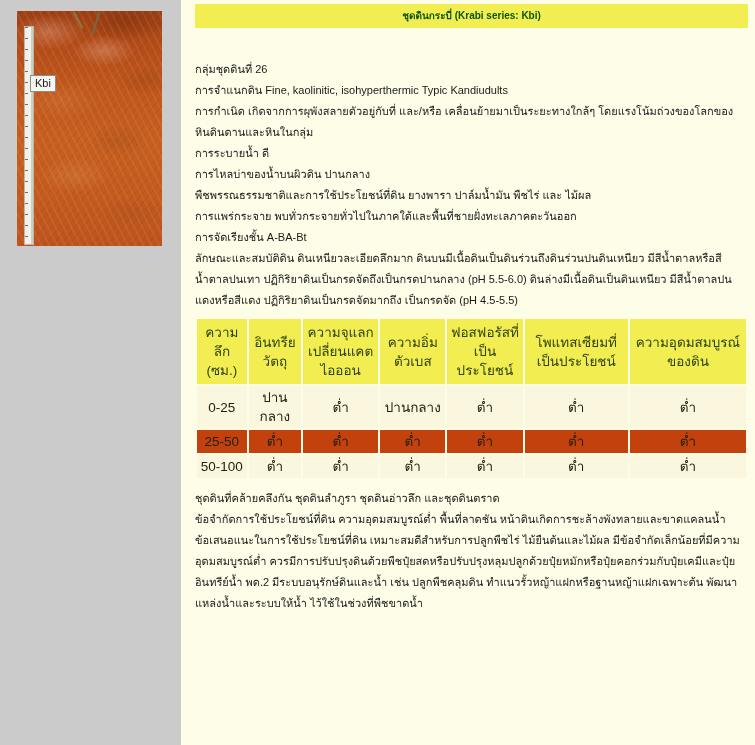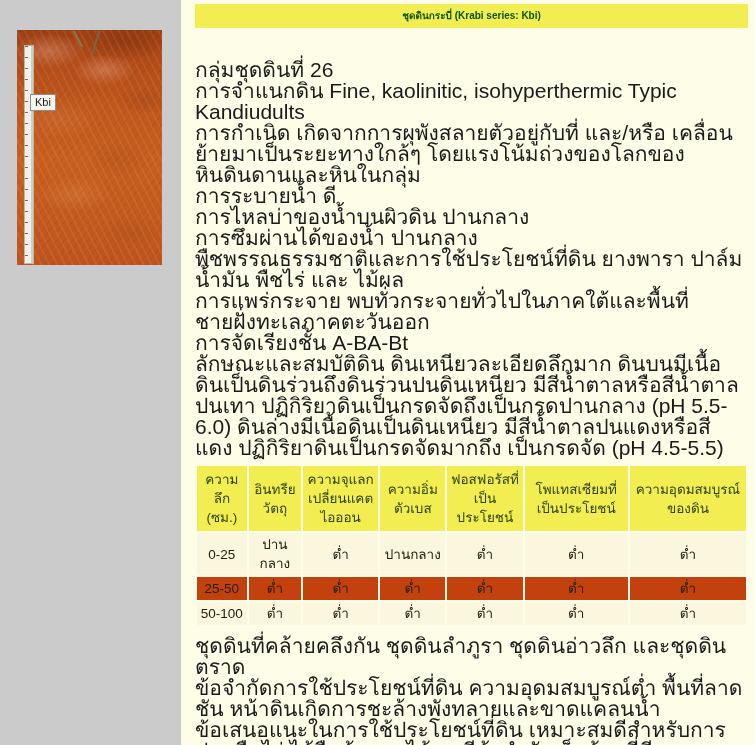--- a/index.html
+++ b/index.html
@@ -1,21 +1,21 @@
 <!DOCTYPE html>
 <html lang="th"><head>
 <meta charset="utf-8">
 <style>
   html,body{margin:0;padding:0;}
   body{font-family:"Liberation Sans","DejaVu Sans",sans-serif;}
   .page{position:relative;width:755px;height:745px;background:#FEFDE8;overflow:hidden;}
 
   
   .left-col{position:absolute;left:0;top:0;width:181px;height:745px;background:#CBCBCB;}
-  .photo{position:absolute;left:17px;top:30px;width:145px;height:235px;overflow:hidden;
+  .photo{position:absolute;left:17px;top:11px;width:145px;height:235px;overflow:hidden;
     background:
       radial-gradient(60px 30px at 75% 4%,  rgba(140,55,18,.85), rgba(140,55,18,0) 70%),
       radial-gradient(50px 25px at 22% 9%,  rgba(216,142,112,.55), rgba(216,142,112,0) 70%),
       radial-gradient(46px 22px at 60% 17%, rgba(224,152,122,.5),  rgba(224,152,122,0) 70%),
       radial-gradient(40px 20px at 88% 30%, rgba(158,68,24,.5),  rgba(158,68,24,0) 70%),
       radial-gradient(56px 28px at 30% 38%, rgba(212,122,62,.4), rgba(212,122,62,0) 70%),
       radial-gradient(46px 24px at 70% 55%, rgba(168,78,28,.45), rgba(168,78,28,0) 70%),
       radial-gradient(52px 26px at 40% 70%, rgba(218,132,72,.4), rgba(218,132,72,0) 70%),
       radial-gradient(46px 22px at 78% 86%, rgba(168,78,28,.4),  rgba(168,78,28,0) 70%),
       linear-gradient(180deg,#9c3f14 0%,#b04a18 12%,#bf561c 30%,#c75f20 55%,#c35a1e 80%,#bd5420 100%);
@@ -32,21 +32,21 @@
   .ruler:after{content:"";position:absolute;left:0;top:0;width:3px;height:100%;
     background:repeating-linear-gradient(180deg,#6e6e66 0 1px,transparent 1px 11px);}
   .kbi-label{position:absolute;left:13px;top:64px;background:#f6f6f0;border:1px solid #8d8d85;
     color:#1c1c1c;font-size:11px;line-height:15px;padding:0 4px;}
 
   
   .content{position:absolute;left:181px;top:0;width:574px;height:745px;
     padding:4px 7px 0 14px;box-sizing:border-box;color:#1a1a1a;}
   .title-bar{background:#F2EE52;color:#0B540B;font-weight:bold;font-size:10px;
     text-align:center;padding:4px 0 5px 0;}
-  .body-text{margin-top:31px;font-size:21px;line-height:21px;overflow-wrap:break-word;}
+  .body-text{margin-top:31px;font-size:11px;line-height:21px;overflow-wrap:break-word;}
   .body-text.after{margin-top:8px;}
   .body-text p{margin:0;}
 
   
   table.props{width:100%;border-collapse:separate;border-spacing:2px;margin:6px 0 0 0;
     font-size:13.5px;table-layout:fixed;}
   table.props th{background:#F2EE52;color:#2F4312;font-weight:normal;text-align:center;
     vertical-align:middle;padding:4px 2px;line-height:19px;}
   table.props td{text-align:center;vertical-align:middle;color:#222211;padding:2px 2px;line-height:19px;}
   table.props tr.odd  td{background:#FBF7DF;}
@@ -76,21 +76,20 @@
 
   <div class="content">
     <div class="title-bar">ชุดดินกระบี่ (Krabi series: Kbi)</div>
 
     <div class="body-text">
       <p>กลุ่มชุดดินที่ 26</p>
       <p>การจำแนกดิน Fine, kaolinitic, isohyperthermic Typic Kandiudults</p>
       <p>การกำเนิด เกิดจากการผุพังสลายตัวอยู่กับที่ และ/หรือ เคลื่อนย้ายมาเป็นระยะทางใกล้ๆ โดยแรงโน้มถ่วงของโลกของหินดินดานและหินในกลุ่ม</p>
       <p>การระบายน้ำ ดี</p>
       <p>การไหลบ่าของน้ำบนผิวดิน ปานกลาง</p>
-      <p>การซึมผ่านได้ของน้ำ ปานกลาง</p>
       <p>พืชพรรณธรรมชาติและการใช้ประโยชน์ที่ดิน ยางพารา ปาล์มน้ำมัน พืชไร่ และ ไม้ผล</p>
       <p>การแพร่กระจาย พบทั่วกระจายทั่วไปในภาคใต้และพื้นที่ชายฝั่งทะเลภาคตะวันออก</p>
       <p>การจัดเรียงชั้น A-BA-Bt</p>
       <p>ลักษณะและสมบัติดิน ดินเหนียวละเอียดลึกมาก ดินบนมีเนื้อดินเป็นดินร่วนถึงดินร่วนปนดินเหนียว มีสีน้ำตาลหรือสีน้ำตาลปนเทา ปฏิกิริยาดินเป็นกรดจัดถึงเป็นกรดปานกลาง (pH 5.5-6.0) ดินล่างมีเนื้อดินเป็นดินเหนียว มีสีน้ำตาลปนแดงหรือสีแดง ปฏิกิริยาดินเป็นกรดจัดมากถึง เป็นกรดจัด (pH 4.5-5.5)</p>
     </div>
 
     <table class="props">
       <thead>
         <tr>
           <th>ความลึก (ซม.)</th>

